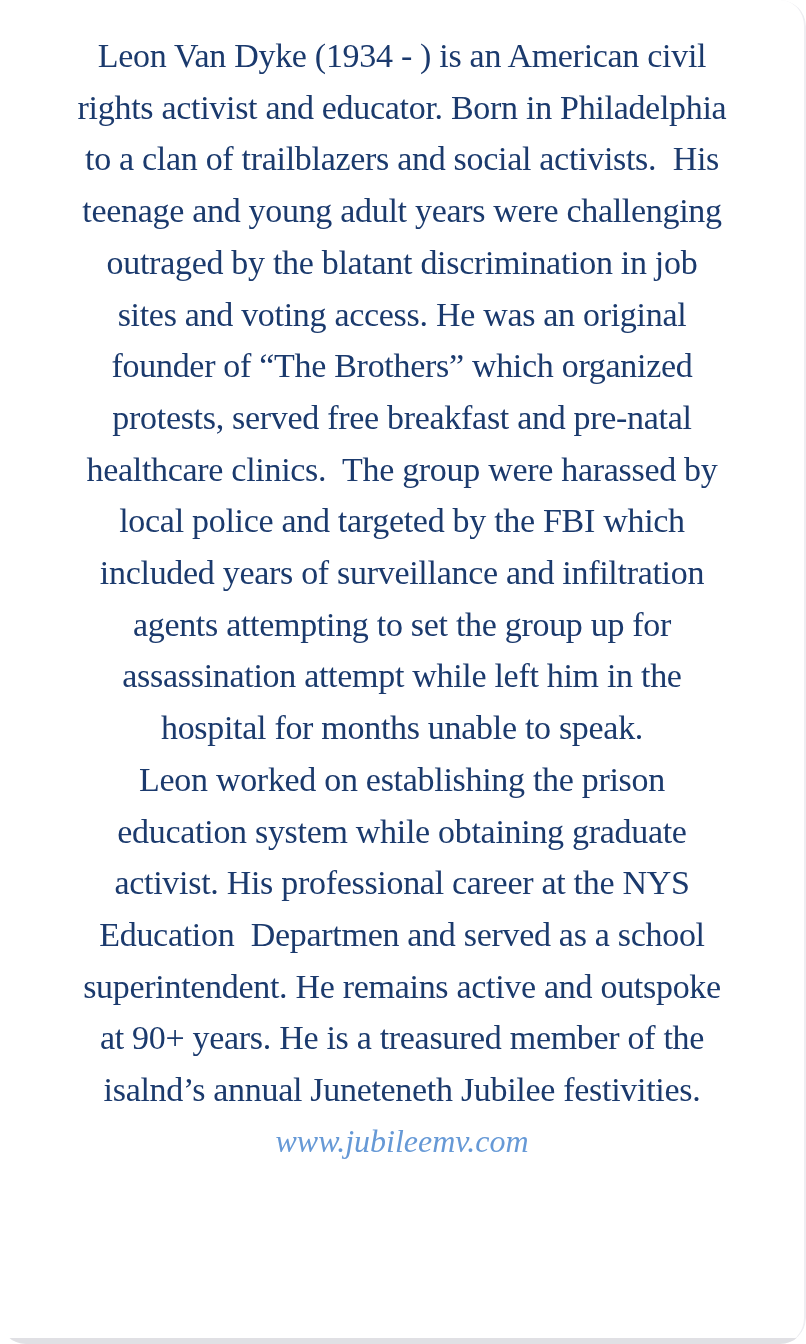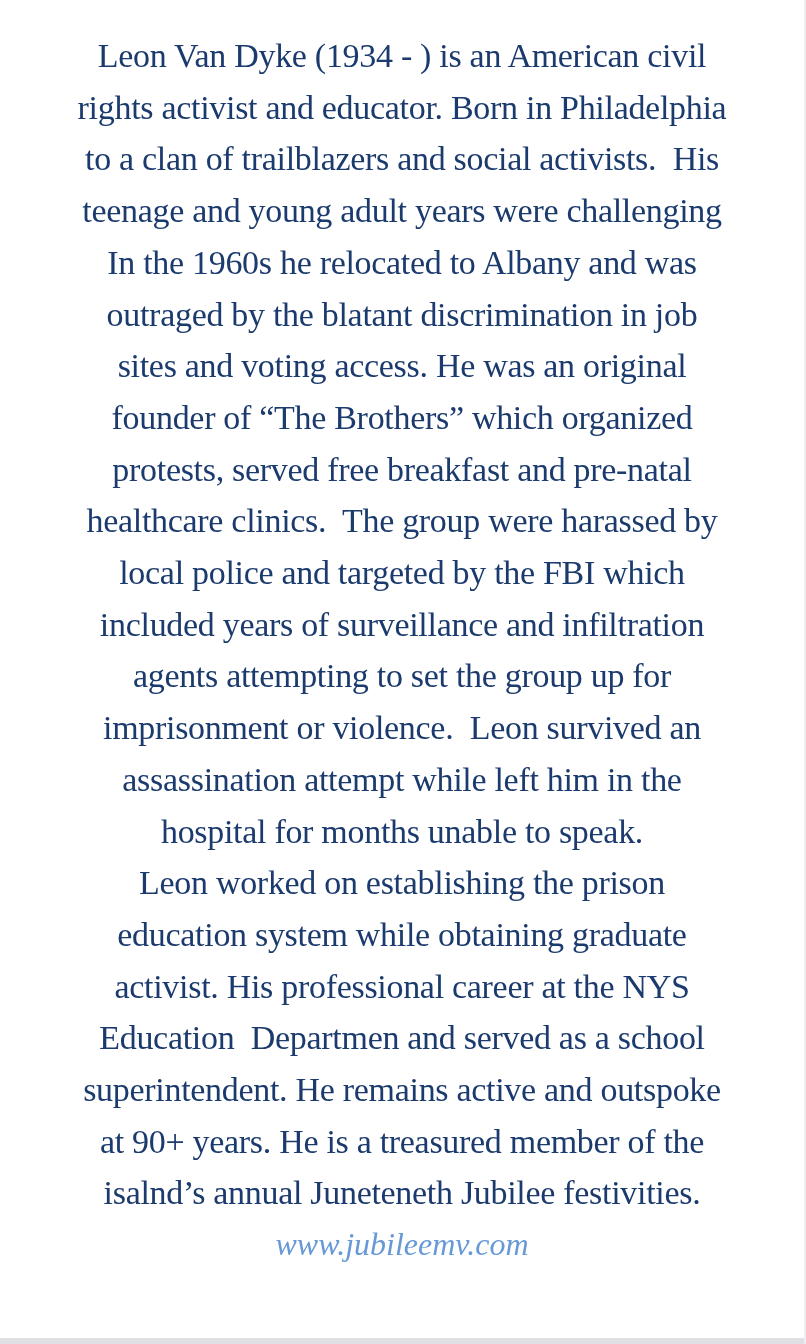--- a/index.html
+++ b/index.html
@@ -1,21 +1,21 @@
 <!DOCTYPE html>
 <html style="--text-color: #1b3a6d; --link-color: #6699d6; --bar-color: #e0e0e4; --page-bg: #ffffff;"><head>
 <meta charset="utf-8">
 <style>
   :root{
     --text-color:#1b3a6d;
     --link-color:#6699d6;
     --bar-color:#e0e0e4;
     --page-bg:#ffffff;
   }
-  *{margin:0;padding:0;box-sizing:border-box;}
+  *{margin:0;padding:0;box-sizing:border-box;border-radius:26px;}
   html,body{width:806px;height:1344px;overflow:hidden;}
   body{
     background:var(--page-bg);
     font-family:"Liberation Serif","DejaVu Serif",serif;
   }
   .page{
     position:relative;
     width:806px;
     height:1344px;
     background:var(--page-bg);
@@ -53,30 +53,28 @@
 <body>
 
 <div class="page">
   <div class="text-block">
 
     <span class="line">Leon Van Dyke (1934 - ) is an American civil</span>
     <span class="line">rights activist and educator. Born in Philadelphia</span>
     <span class="line">to a clan of trailblazers and social activists.  His</span>
     <span class="line">teenage and young adult years were challenging</span>
 
-    <span class="line">In the 1960s he relocated to Albany and was</span>
     <span class="line">outraged by the blatant discrimination in job</span>
     <span class="line">sites and voting access. He was an original</span>
     <span class="line">founder of “The Brothers” which organized</span>
     <span class="line">protests, served free breakfast and pre-natal</span>
     <span class="line">healthcare clinics.  The group were harassed by</span>
     <span class="line">local police and targeted by the FBI which</span>
     <span class="line">included years of surveillance and infiltration</span>
     <span class="line">agents attempting to set the group up for</span>
-    <span class="line">imprisonment or violence.  Leon survived an</span>
     <span class="line">assassination attempt while left him in the</span>
     <span class="line">hospital for months unable to speak.</span>
 
     <span class="line">Leon worked on establishing the prison</span>
     <span class="line">education system while obtaining graduate</span>
     <span class="line">activist. His professional career at the NYS</span>
     <span class="line">Education  Departmen and served as a school</span>
     <span class="line">superintendent. He remains active and outspoke</span>
     <span class="line">at 90+ years. He is a treasured member of the</span>
     <span class="line">isalnd’s annual Juneteneth Jubilee festivities.</span>

